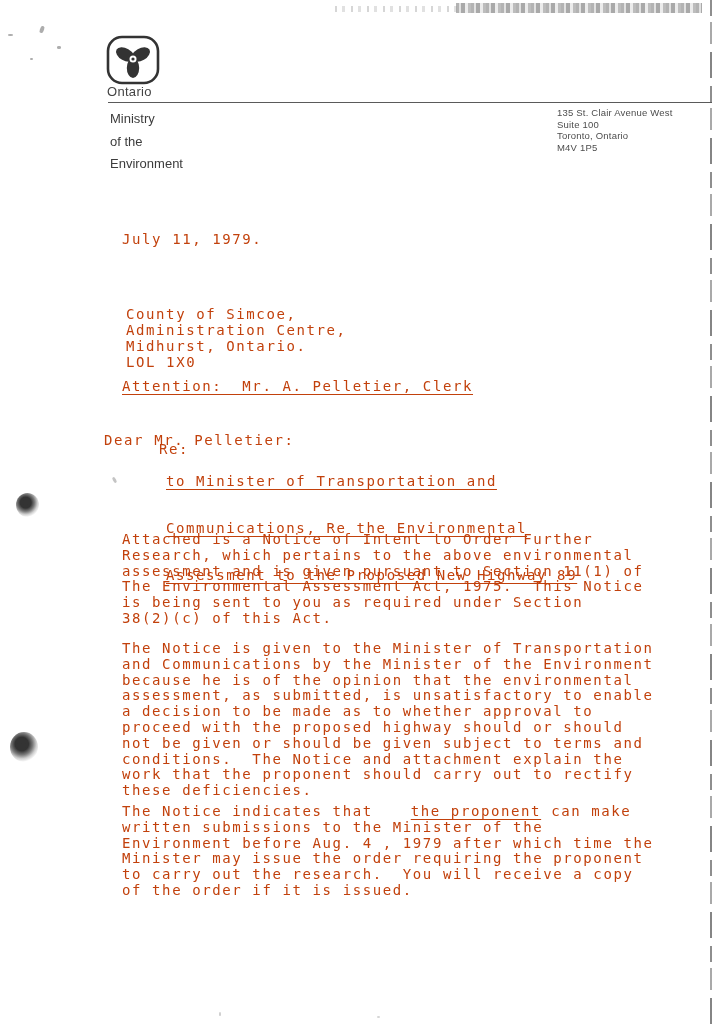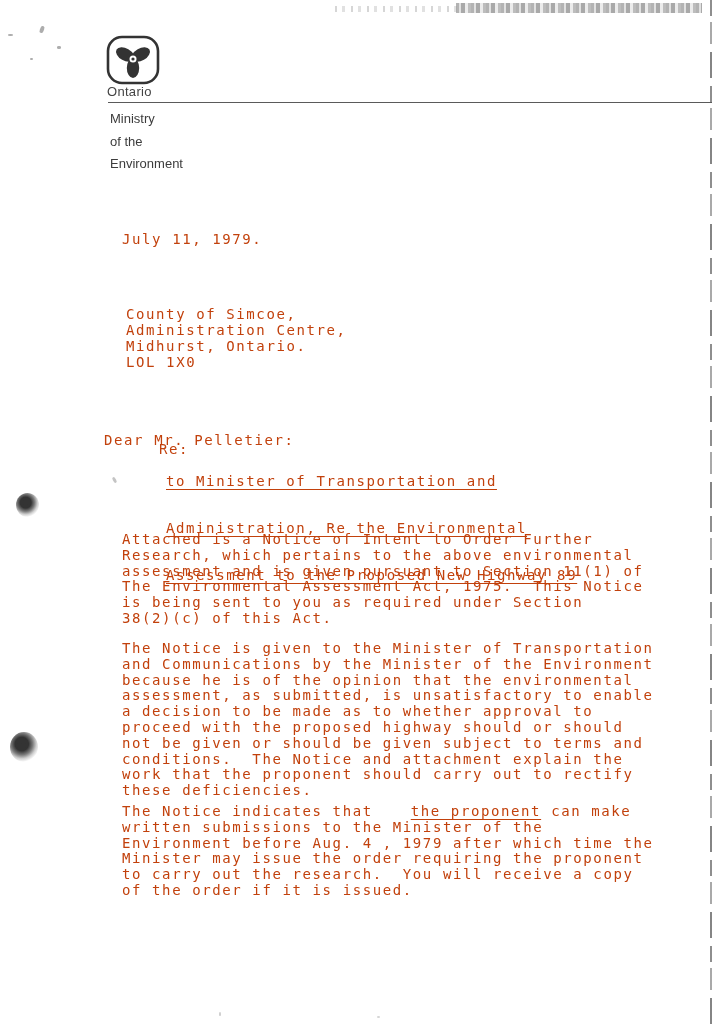--- a/index.html
+++ b/index.html
@@ -107,35 +107,40 @@
         <circle cx="0" cy="0" r="3.5" fill="#fff"></circle>
         <circle cx="0" cy="0" r="1.6" fill="#333"></circle>
       </g>
     </svg>
   </div>
   <div class="sans logo-label">Ontario</div>
   <div class="header-rule"></div>
   <div class="sans ministry">Ministry
 of the
 Environment</div>
+  <div class="sans address">135 St. Clair Avenue West
+Suite 100
+Toronto, Ontario
+M4V 1P5</div>
 
   <div class="mono date-block">July 11, 1979.</div>
 
   <div class="mono recipient-block">County of Simcoe,
 Administration Centre,
 Midhurst, Ontario.
 LOL 1X0</div>
 
+  <div class="mono attention-block">Attention:  Mr. A. Pelletier, Clerk</div>
 
   <div class="mono salutation-block">Dear Mr. Pelletier:</div>
 
   <div class="mono re-label">Re:</div>
   <div class="mono re-block">
     <span>to Minister of Transportation and</span>
-    <span>Administration, Re the Environmental</span>
+    <span>Communications, Re the Environmental</span>
     <span>Assessment to the Proposed New Highway 89</span>
   </div>
 
   <div class="mono para1">Attached is a Notice of Intent to Order Further
 Research, which pertains to the above environmental
 assessment and is given pursuant to Section 11(1) of
 The Environmental Assessment Act, 1975.  This Notice
 is being sent to you as required under Section
 38(2)(c) of this Act.</div>
 

